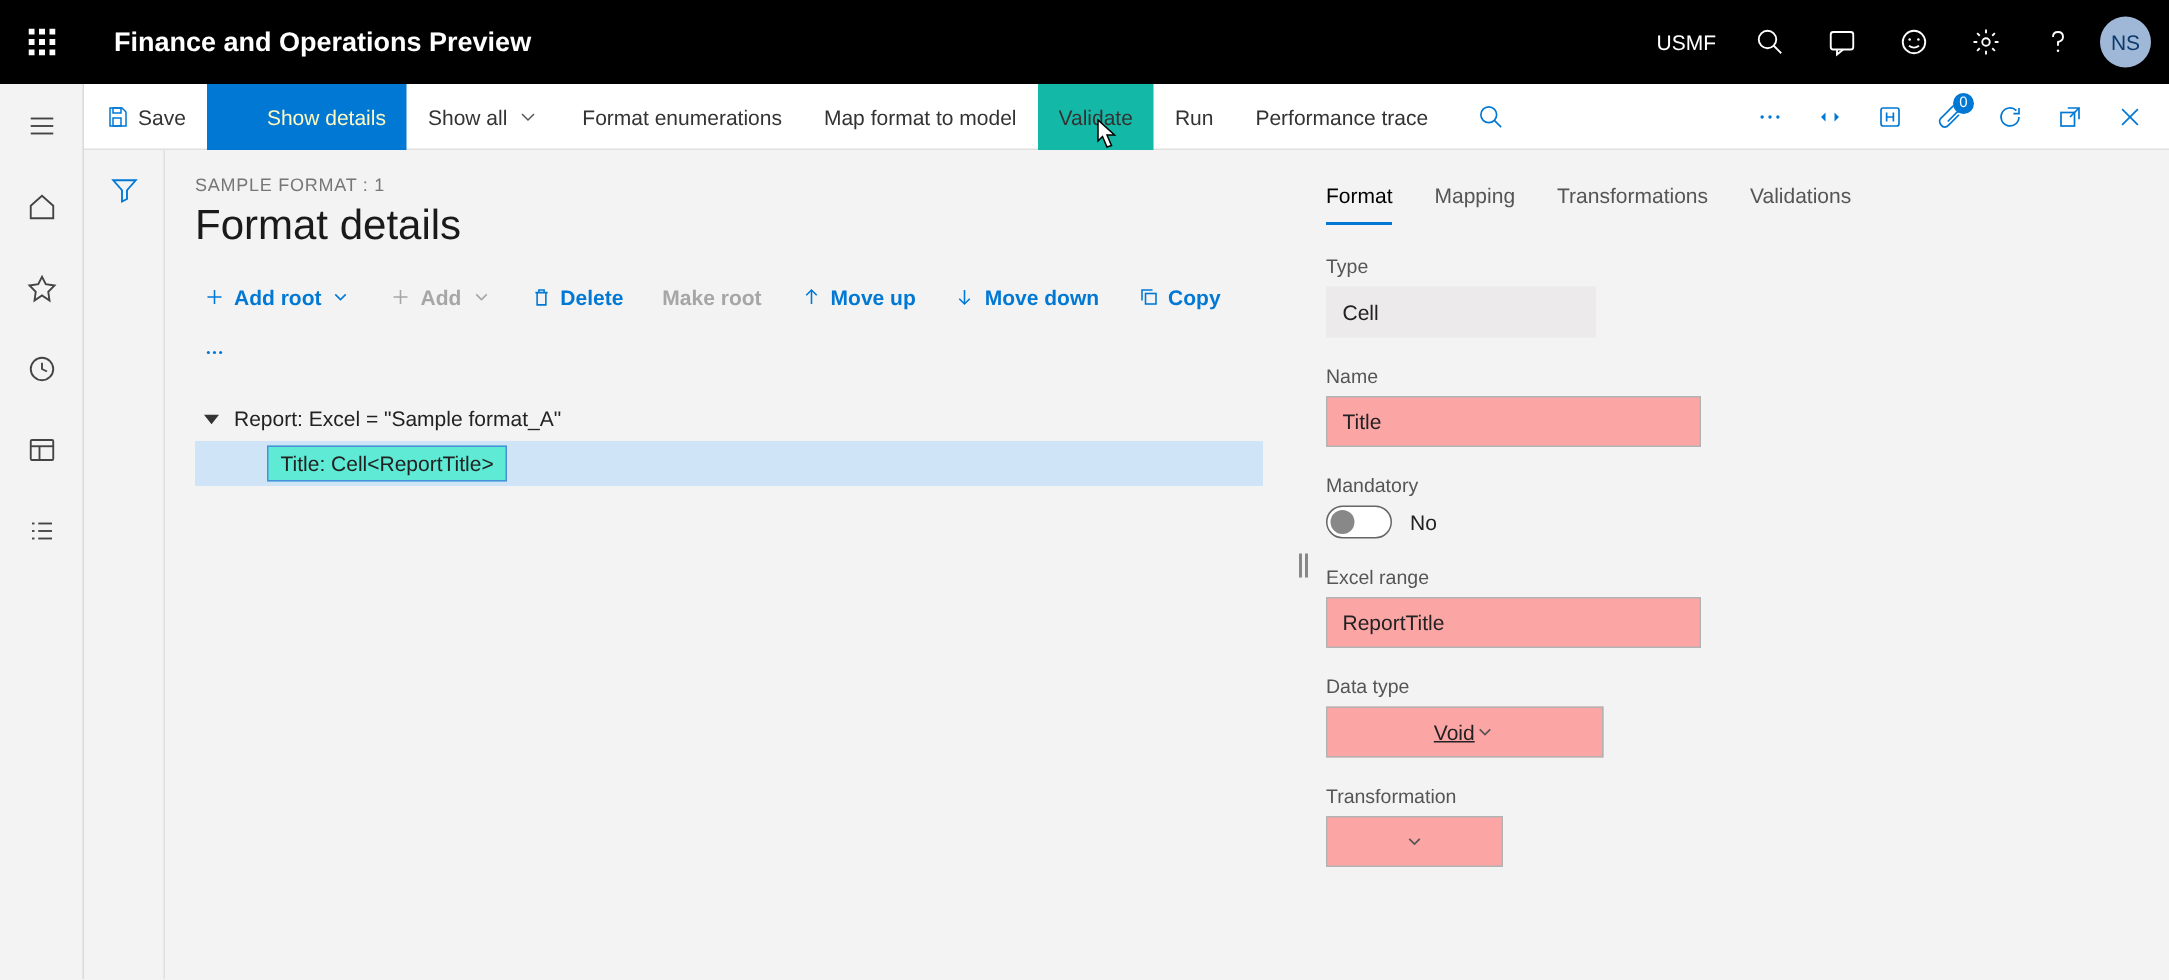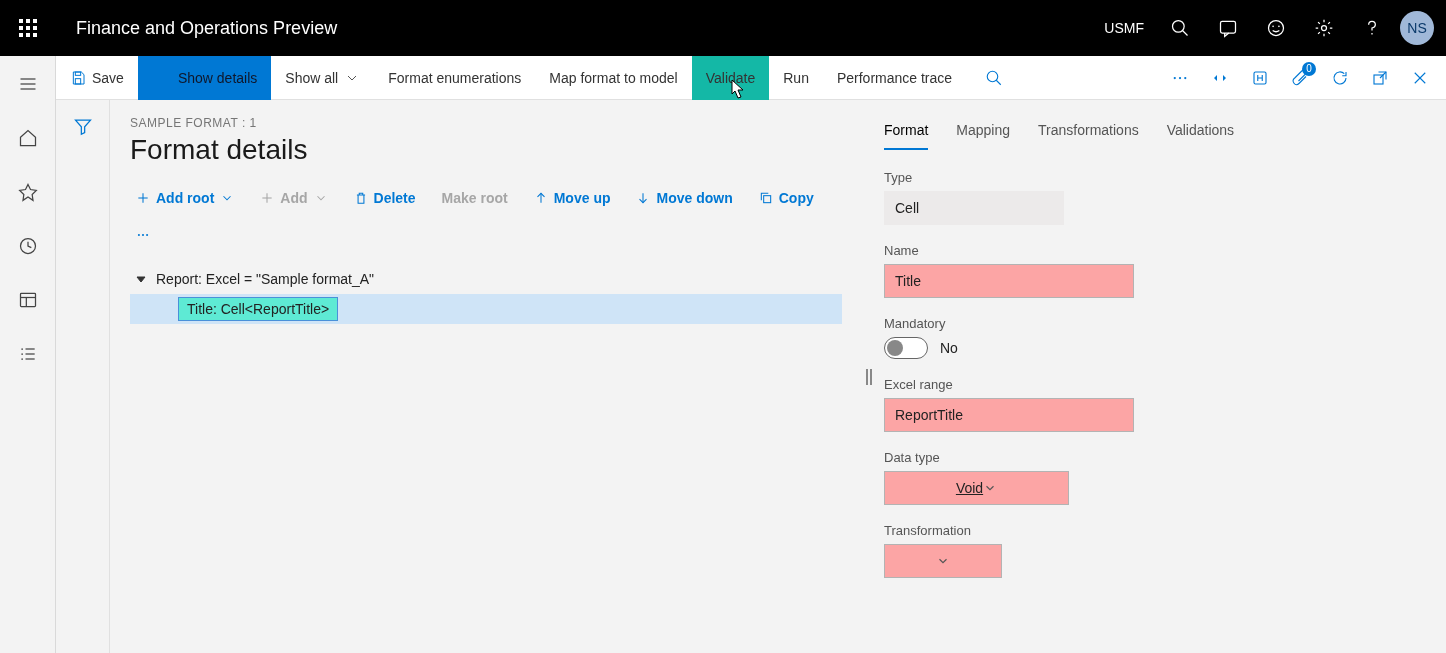--- a/index.html
+++ b/index.html
@@ -2,40 +2,40 @@
 <html><head>
 <meta charset="utf-8">
 <style>
 * { box-sizing: border-box; margin: 0; padding: 0; font-family: "Segoe UI", Arial, sans-serif; }
 body { width: 1446px; height: 653px; background: #f3f3f3; overflow: hidden; }
 
 
 .top-header { height: 56px; background: #000; display: flex; align-items: center; color: #fff; }
 .waffle { width: 56px; height: 56px; display: flex; align-items: center; justify-content: center; cursor: pointer; }
 .waffle svg { width: 18px; height: 18px; fill: #fff; }
-.app-title { font-size: 18px; font-weight: 400; padding-left: 20px; flex: 0 0 auto; }
+.app-title { font-size: 18px; font-weight: 700; padding-left: 20px; flex: 0 0 auto; }
 .header-spacer { flex: 1; }
 .header-right { display: flex; align-items: center; }
 .company { font-size: 14px; padding: 0 12px; }
 .hicon { width: 48px; height: 56px; display: flex; align-items: center; justify-content: center; cursor: pointer; }
 .hicon svg { width: 20px; height: 20px; stroke: #fff; fill: none; stroke-width: 1.5; }
 .avatar { width: 34px; height: 34px; border-radius: 50%; background: #a0b8d8; color: #0b3a6b; display: flex; align-items: center; justify-content: center; font-size: 14px; font-weight: 400; margin: 0 12px 0 4px; }
 
 
 .layout { display: flex; height: calc(100% - 56px); }
 .left-rail { width: 56px; background: #f3f3f3; border-right: 1px solid #d9d9d9; display: flex; flex-direction: column; align-items: center; padding-top: 10px; gap: 18px; }
 .left-rail .ricon { width: 36px; height: 36px; display: flex; align-items: center; justify-content: center; cursor: pointer; color: #444; }
 .left-rail .ricon svg { width: 20px; height: 20px; stroke: #444; fill: none; stroke-width: 1.5; }
 
 .main-col { flex: 1; display: flex; flex-direction: column; }
 
 
 .cmdbar { height: 44px; background: #fff; border-bottom: 1px solid #e0e0e0; display: flex; align-items: center; }
 .cmd { height: 44px; display: flex; align-items: center; padding: 0 14px; font-size: 14px; color: #333; cursor: pointer; gap: 6px; }
-.cmd.active { background: #0078d4; color: #0f172a; padding-left: 40px; }
+.cmd.active { background: #0078d4; color: #fef9c3; padding-left: 40px; }
 .cmd.hover-state { background: #14b8a6; justify-content: center; }
 .cmd svg { width: 16px; height: 16px; stroke: #0078d4; fill: none; stroke-width: 1.5; }
 .cmd .save-ic { stroke: #0078d4; }
 .cmdbar-spacer { flex: 1; }
 .cmdbar-right { display: flex; align-items: center; padding-right: 8px; gap: 4px; }
 .cicon { width: 36px; height: 36px; display: flex; align-items: center; justify-content: center; cursor: pointer; position: relative; }
 .cicon svg { width: 18px; height: 18px; stroke: #0078d4; fill: none; stroke-width: 1.5; }
 .badge { position: absolute; top: 2px; right: 2px; min-width: 14px; height: 14px; border-radius: 7px; background: #0078d4; color: #fff; font-size: 10px; display: flex; align-items: center; justify-content: center; padding: 0 3px; }
 
 

